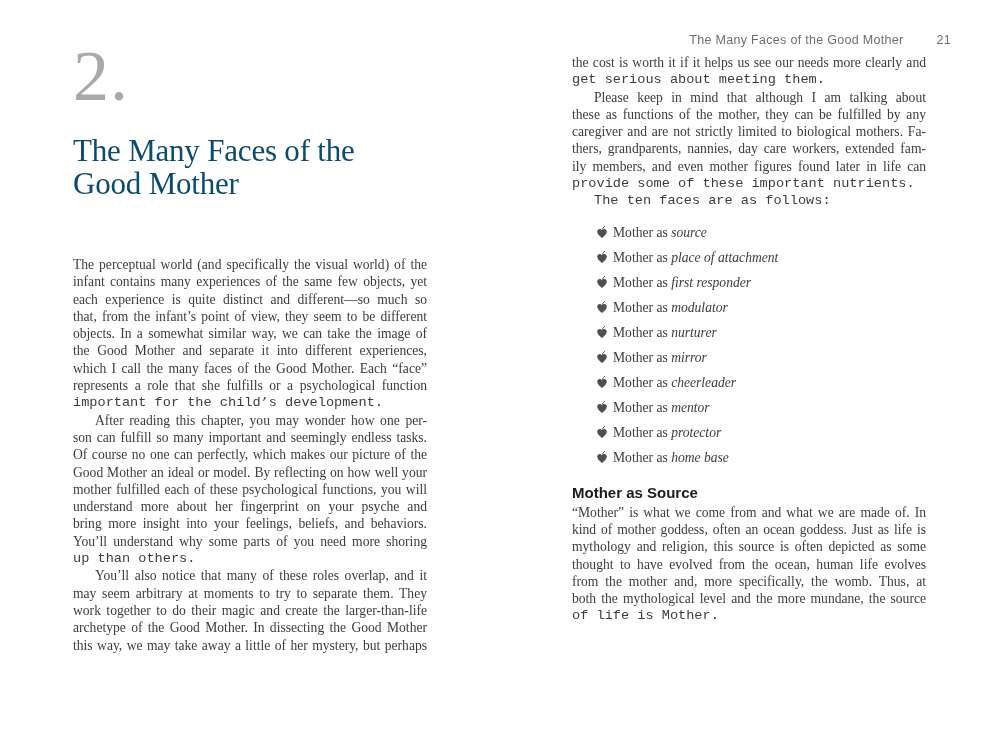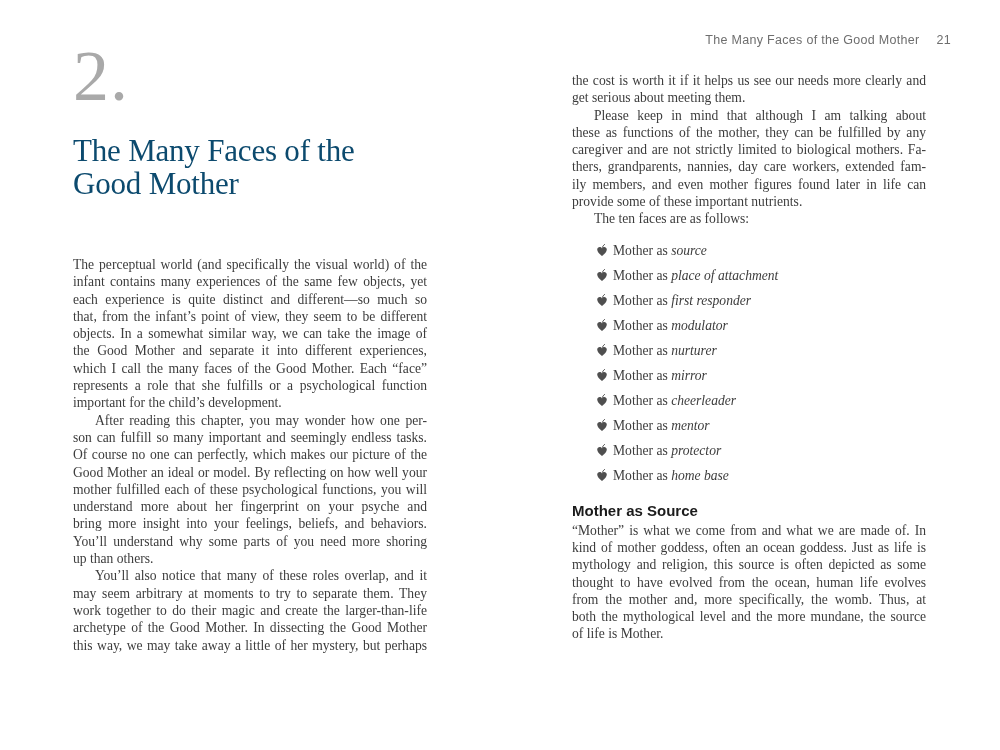--- a/index.html
+++ b/index.html
@@ -28,31 +28,31 @@
     letter-spacing: 1px;
   }
   .chapter-title {
     position: absolute; top: 134px; left: 0;
     font-size: 31px; line-height: 33px;
     color: #0c4a6e; letter-spacing: -0.2px;
   }
 
   .body-block { position: absolute; left: 0; width: 354px; }
   #left-body  { top: 256px; }
-  #right-body { top: 72px; }
+  #right-body { top: 54px; }
 
   .para { margin: 0; }
   .line  { white-space: normal; }
   .jline { text-align: justify; text-align-last: justify; }
-  .lastline { text-align: left; }
+  .lastline { text-align: left; font-family: Liberation Mono, monospace; }
   .indent { text-indent: 22px; }
 
   .running-header {
     position: absolute; top: 33px; right: 49px;
-    display: flex; align-items: baseline; gap: 17px;
+    display: flex; align-items: baseline; gap: 33px;
     font-family: "Liberation Sans", sans-serif;
     font-size: 12.5px; color: #6e6e6e; letter-spacing: 0.3px;
   }
 
   .bullet-list { margin-top: 10px; padding-left: 24px; }
   .bullet-row {
     height: 25px;
     display: flex; align-items: center;
   }
   .bullet-icon {

